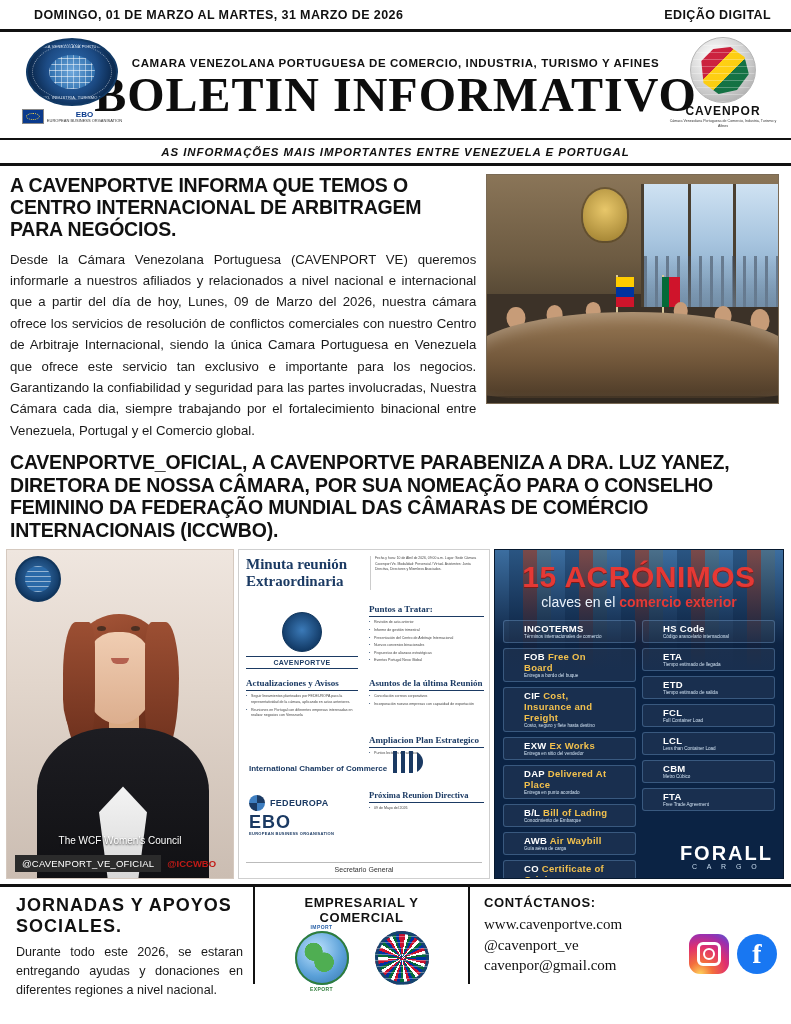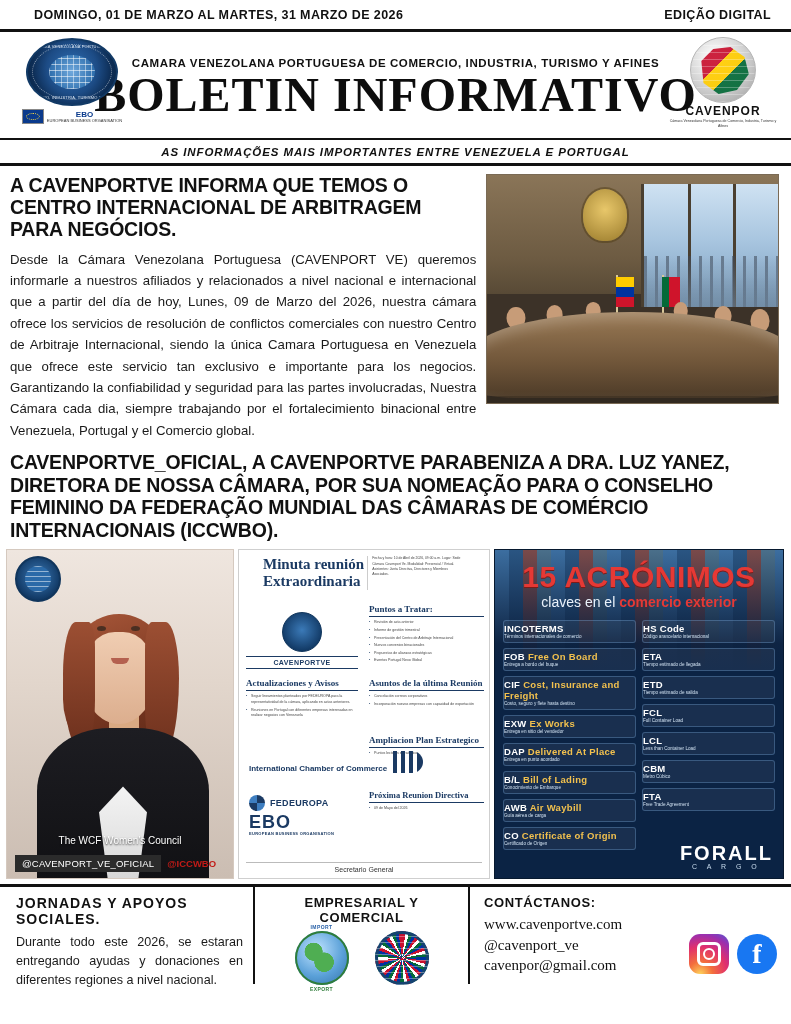--- a/index.html
+++ b/index.html
@@ -399,21 +399,21 @@
     background: #2b2b2b; color: #fff; font-size: 9.5px;
     padding: 3px 7px; letter-spacing: .2px;
   }
   .tag-red { color: #c21b17; font-size: 9.5px; font-weight: bold; }
 
   
   .panel-minuta {
     width: 252px;
     background: #ffffff;
     border: 1px solid #cfcfcf;
-    padding: 6px 24px;
+    padding: 6px 7px;
     position: relative;
     font-size: 5px;
     color: #333;
   }
   .mn-title {
     font-family: "Liberation Serif", serif;
     font-size: 15px;
     font-weight: bold;
     color: #1b3a63;
     line-height: 1.12;
@@ -511,41 +511,41 @@
   .acr-sub b { color:#e53935; }
   .acr-cols {
     position:relative;
     display:flex; gap: 6px; padding: 10px 8px 0;
   }
   .acr-col { flex:1; display:flex; flex-direction:column; gap: 5px; }
   .acr-item {
     background: rgba(255,255,255,.06);
     border: 1px solid rgba(120,170,220,.35);
     border-radius: 3px;
-    padding: 2px 0;
+    padding: 2px 20px;
   }
   .acr-code { font-size: 9.5px; font-weight:bold; color:#ffffff; letter-spacing:.3px; }
   .acr-code .hl { color:#f2c14e; }
   .acr-desc { font-size: 4.6px; color:#cfe0f0; line-height:1.3; }
   .acr-forall {
     position:absolute; right: 10px; bottom: 8px; text-align:center;
   }
   .acr-forall-main { font-size: 20px; font-weight:bold; color:#fff; letter-spacing:2px; line-height:1; }
   .acr-forall-sub { font-size: 7px; color:#c9dcee; letter-spacing:4px; }
 
   
   .footer {
     display:flex;
     border-top: 3px solid #111;
     margin-top: 5px;
     height: 100px;
   }
   .f-col1 { width: 255px; padding: 8px 10px 0 16px; border-right: 2px solid #111; }
   .f-title {
-    font-size: 14px; font-weight: bold; letter-spacing: 1px; color:#111;
+    font-size: 18px; font-weight: bold; letter-spacing: 1px; color:#111;
   }
   .f-body {
     font-size: 12.6px; line-height: 1.5; color:#1a1a1a; margin-top: 6px; text-align: justify;
   }
   .f-col2 { width: 215px; padding: 8px 6px 0; border-right: 2px solid #111; text-align:center;}
   .f-col2-title { font-size: 13px; font-weight: bold; letter-spacing: .6px; color:#111; }
   .f-icons { display:flex; justify-content: center; gap: 26px; margin-top: 6px; }
   .globe-green {
     width: 54px; height: 54px; border-radius: 50%;
     background: radial-gradient(circle at 40% 35%, #bfe3ff, #5aa0d8 55%, #2e6ca4 100%);

